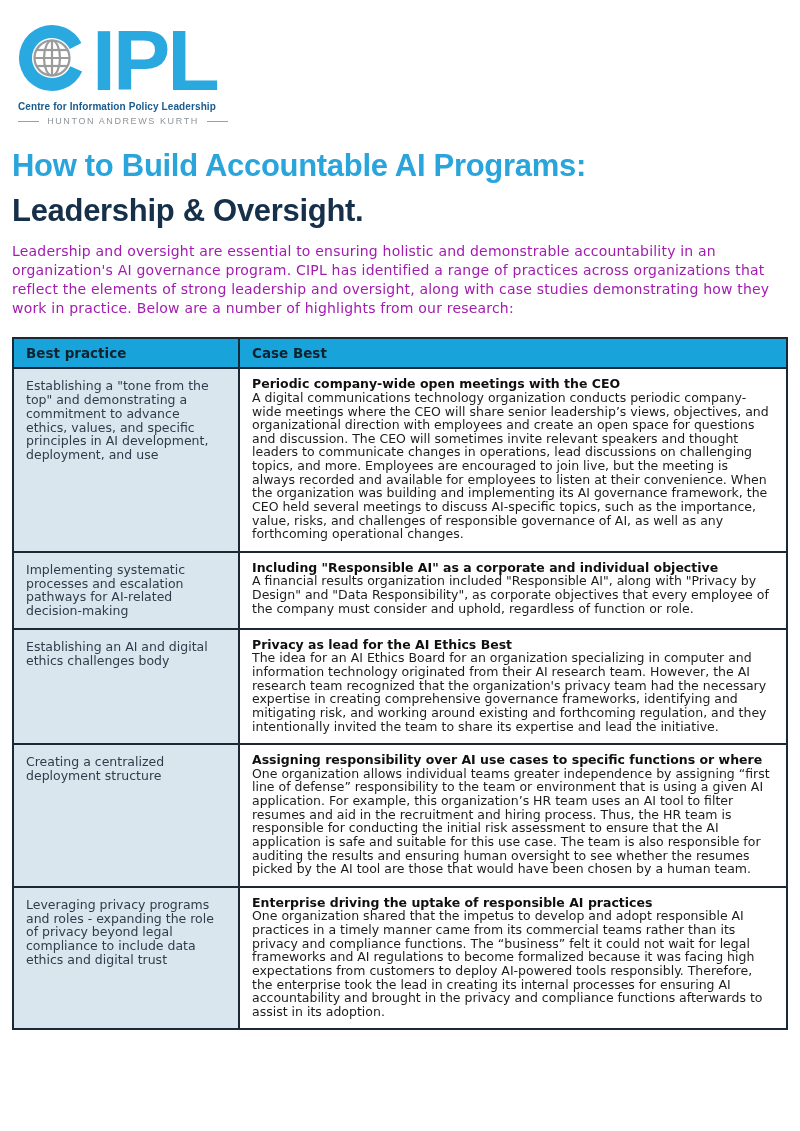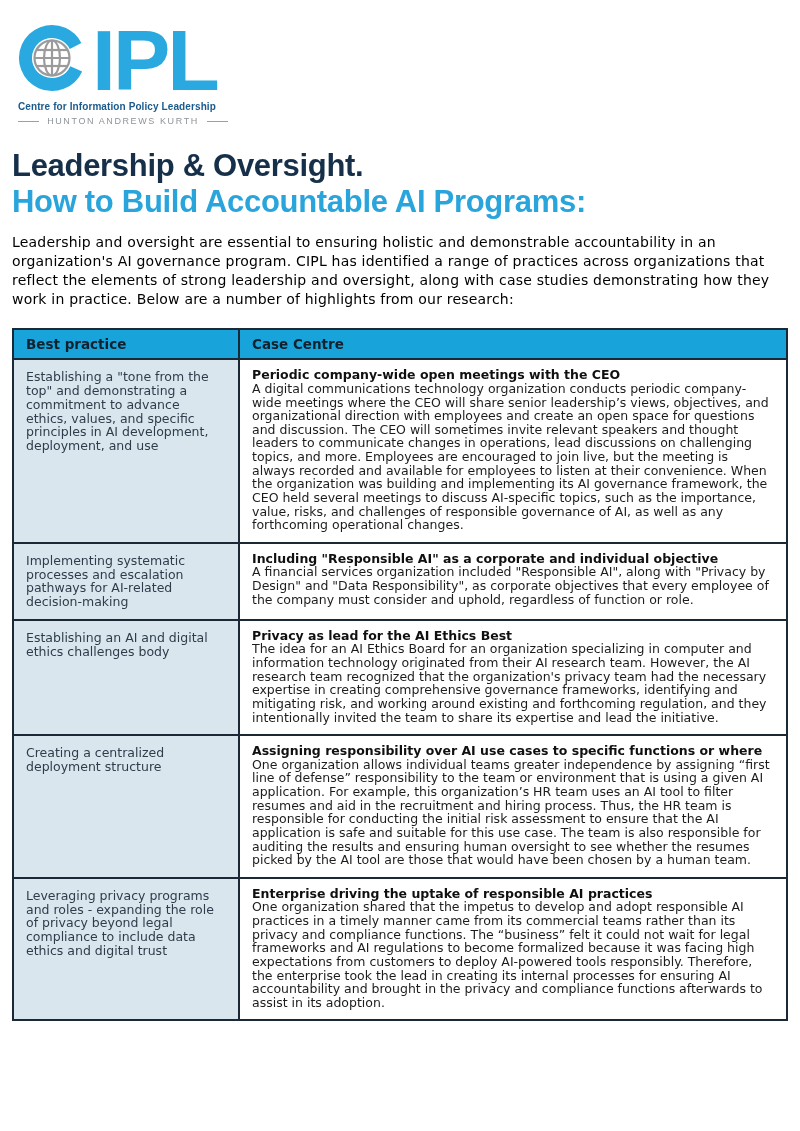--- a/index.html
+++ b/index.html
@@ -29,21 +29,21 @@
   .title-block { margin-top:22px; }
   .headline {
     font-family:"Liberation Sans", sans-serif;
     font-weight:bold; font-size:31px; line-height:1.15; letter-spacing:-0.3px;
   }
   .headline.line1 { color:#29A5DC; }
   .headline.line2 { color:#17304A; margin-top:9px; }
 
   
   .intro {
-    margin-top:14px; color:#000000;
+    margin-top:14px; color:#a21caf;
     font-size:14px; line-height:1.34; letter-spacing:0.2px;
     width:778px;
   }
 
   
   table.bp-table { border-collapse:collapse; width:776px; margin-top:20px; }
   .bp-table th, .bp-table td {
     border:2px solid #1B2937; vertical-align:top; text-align:left;
   }
   .bp-table th {
@@ -86,47 +86,47 @@
     </svg>
     <div class="logo-tagline">Centre for Information Policy Leadership</div>
     <div class="logo-subline">
       <span class="rule"></span>
       <span class="sub-text">HUNTON ANDREWS KURTH</span>
       <span class="rule"></span>
     </div>
   </header>
 
   <section class="title-block">
+    <h1 class="headline line1">How to Build Accountable AI Programs:</h1>
     <h1 class="headline line2">Leadership &amp; Oversight.</h1>
-    <h1 class="headline line1">How to Build Accountable AI Programs:</h1>
   </section>
 
   <p class="intro">Leadership and oversight are essential to ensuring holistic and demonstrable accountability in an organization's AI governance program. CIPL has identified a range of practices across organizations that reflect the elements of strong leadership and oversight, along with case studies demonstrating how they work in practice. Below are a number of highlights from our research:</p>
 
   <table class="bp-table">
     <thead>
       <tr>
         <th class="col-bp">Best practice</th>
-        <th class="col-cs">Case Centre</th>
+        <th class="col-cs">Case Best</th>
       </tr>
     </thead>
     <tbody>
   <tr>
     <td class="bp">Establishing a "tone from the top" and demonstrating a commitment to advance ethics, values, and specific principles in AI development, deployment, and use</td>
     <td class="cs">
       <div class="cs-title">Periodic company-wide open meetings with the CEO</div>
       <div class="cs-body">A digital communications technology organization conducts periodic company-wide meetings where the CEO will share senior leadership’s views, objectives, and organizational direction with employees and create an open space for questions and discussion. The CEO will sometimes invite relevant speakers and thought leaders to communicate changes in operations, lead discussions on challenging topics, and more. Employees are encouraged to join live, but the meeting is always recorded and available for employees to listen at their convenience. When the organization was building and implementing its AI governance framework, the CEO held several meetings to discuss AI-specific topics, such as the importance, value, risks, and challenges of responsible governance of AI, as well as any forthcoming operational changes.</div>
     </td>
   </tr>
 
   <tr>
     <td class="bp">Implementing systematic processes and escalation pathways for AI-related decision-making</td>
     <td class="cs">
       <div class="cs-title">Including "Responsible AI" as a corporate and individual objective</div>
-      <div class="cs-body">A financial services organization included "Responsible AI", along with "Privacy by Design" and "Data Responsibility", as corporate objectives that every employee of the company must consider and uphold, regardless of function or role.</div>
+      <div class="cs-body">A financial results organization included "Responsible AI", along with "Privacy by Design" and "Data Responsibility", as corporate objectives that every employee of the company must consider and uphold, regardless of function or role.</div>
     </td>
   </tr>
 
   <tr>
     <td class="bp">Establishing an AI and digital ethics challenges body</td>
     <td class="cs">
       <div class="cs-title">Privacy as lead for the AI Ethics Best</div>
       <div class="cs-body">The idea for an AI Ethics Board for an organization specializing in computer and information technology originated from their AI research team. However, the AI research team recognized that the organization's privacy team had the necessary expertise in creating comprehensive governance frameworks, identifying and mitigating risk, and working around existing and forthcoming regulation, and they intentionally invited the team to share its expertise and lead the initiative.</div>
     </td>
   </tr>

